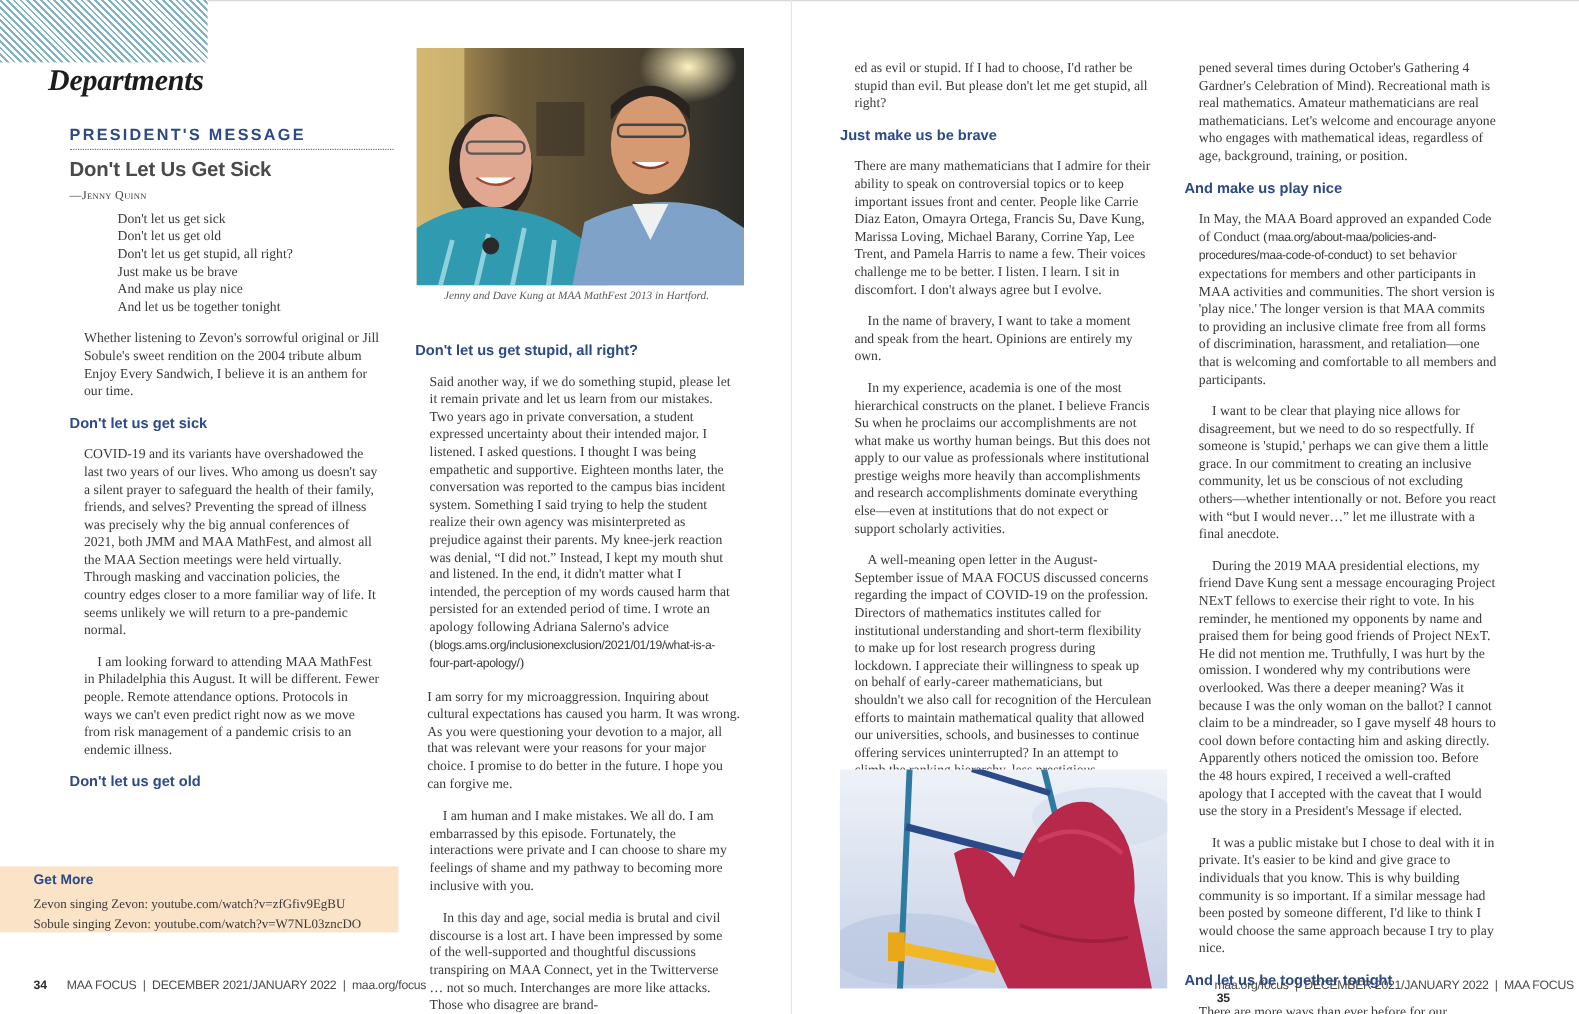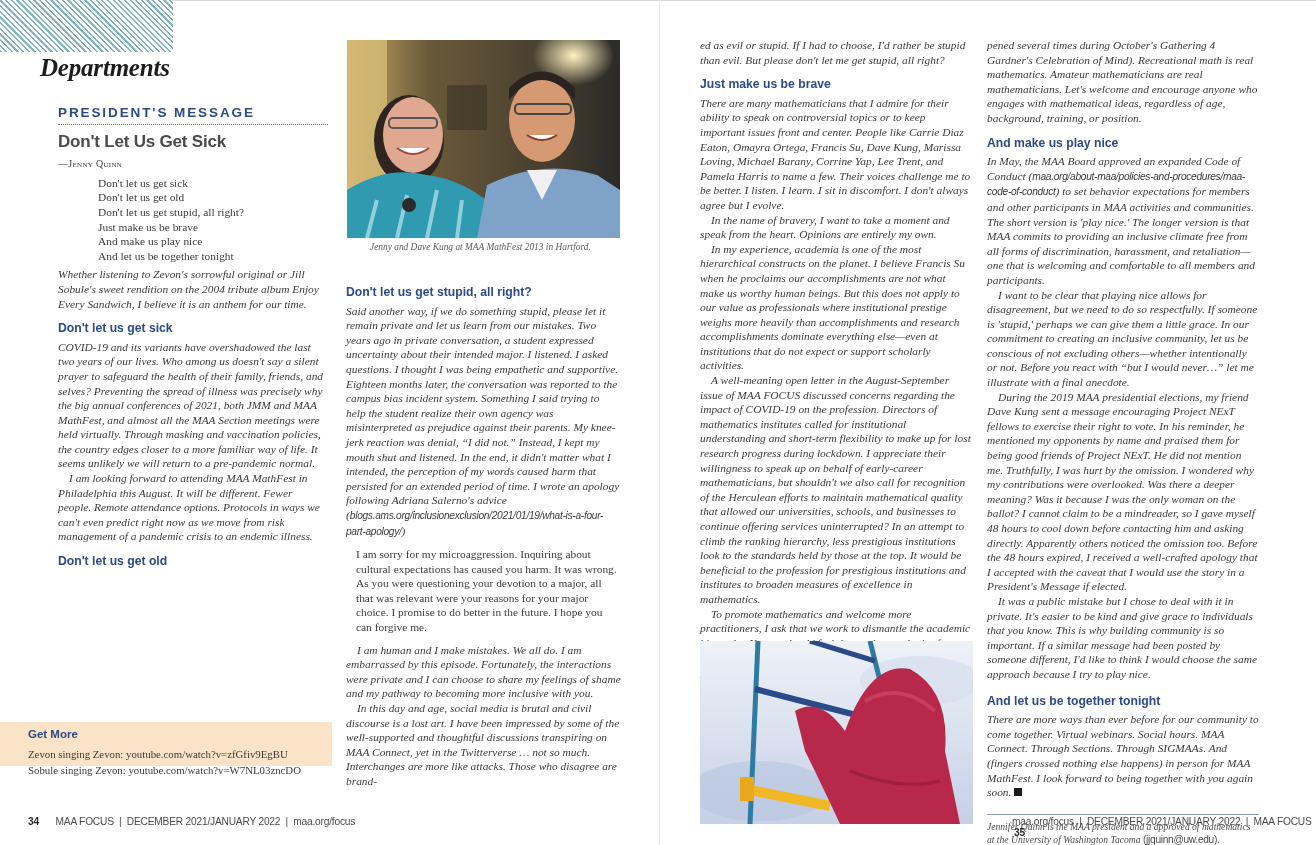--- a/index.html
+++ b/index.html
@@ -5,37 +5,37 @@
   html, body { margin:0; padding:0; }
   body { width:1316px; height:845px; background:#ffffff; position:relative; overflow:hidden;
          font-family:"Liberation Serif", serif; color:#3a3a3a; }
   .page-divider { position:absolute; left:659px; top:0; width:1px; height:845px; background:#e6e6e6; }
   .topline { position:absolute; left:0; top:0; width:1316px; height:1px; background:#d8d8d8; }
   .hatch { position:absolute; left:0; top:0; width:173px; height:52px;
     background: repeating-linear-gradient(45deg, #7fb4c0 0 1.6px, #ffffff 1.6px 4px); }
   .dept { position:absolute; left:40px; top:54px; font-family:"Liberation Serif", serif; font-style:italic;
     font-weight:bold; font-size:25px; color:#1c1c1c; letter-spacing:-0.2px; }
   .col { position:absolute; font-size:11.4px; line-height:14.6px; text-align:left; }
-  .col p { margin:0;font-style:italic; }
+  .col p { margin:12px; }
   .indent { text-indent:11px; }
   .section-kicker { font-family:"Liberation Sans", sans-serif; font-weight:bold; color:#2c4a86;
     font-size:13.5px; letter-spacing:1.9px; padding-bottom:3px; border-bottom:1px dotted #6e6e6e; }
   .title { font-family:"Liberation Sans", sans-serif; font-weight:bold; font-size:17px; color:#4a4a4a;
     margin-top:10px; letter-spacing:-0.2px; }
   .byline { font-size:10px; margin-top:8px; color:#3a3a3a; font-variant:small-caps; letter-spacing:0.3px; }
   .lead-blue { color:#2c4a86; font-weight:bold; }
   .h2 { font-family:"Liberation Sans", sans-serif; font-weight:bold; color:#2c4a86; font-size:12.2px;
     margin:10px 0 4px 0; }
   .chorus { padding-left:40px; margin:4px 0 4px 0; }
   .chorus div { line-height:14.6px; }
   .url { font-family:"Liberation Sans", sans-serif; font-size:10.2px; letter-spacing:-0.3px; }
   .quote { padding-left:10px; margin:8px 0; }
   .photo { position:absolute; overflow:hidden; }
   .caption { position:absolute; font-style:italic; font-size:9.4px; color:#5a5a5a; }
-  .getmore { position:absolute; left:0; top:722px; width:332px; height:44px; background:#fbe3c8; }
+  .getmore { position:absolute; left:0; top:722px; width:332px; height:55px; background:#fbe3c8; }
   .getmore .gm-title { position:absolute; left:28px; top:6px; font-family:"Liberation Sans", sans-serif;
     font-weight:bold; color:#2c4a86; font-size:11.5px; }
   .getmore .gm-line { position:absolute; left:28px; font-size:10.8px; color:#3a3a3a; }
   .footer { position:absolute; top:816px; font-family:"Liberation Sans", sans-serif; font-size:10.2px;
     color:#4a4a4a; letter-spacing:-0.2px; }
   .footer b { color:#2a2a2a; }
   .bio-rule { height:1px; background:#8a9ab8; margin:14px 0 5px 0; }
   .bio { font-style:italic; font-size:9.6px; line-height:13px; color:#4a4a4a; }
   .endmark { display:inline-block; width:8px; height:8px; background:#1a1a1a; margin-left:3px; vertical-align:baseline; }
 </style>

